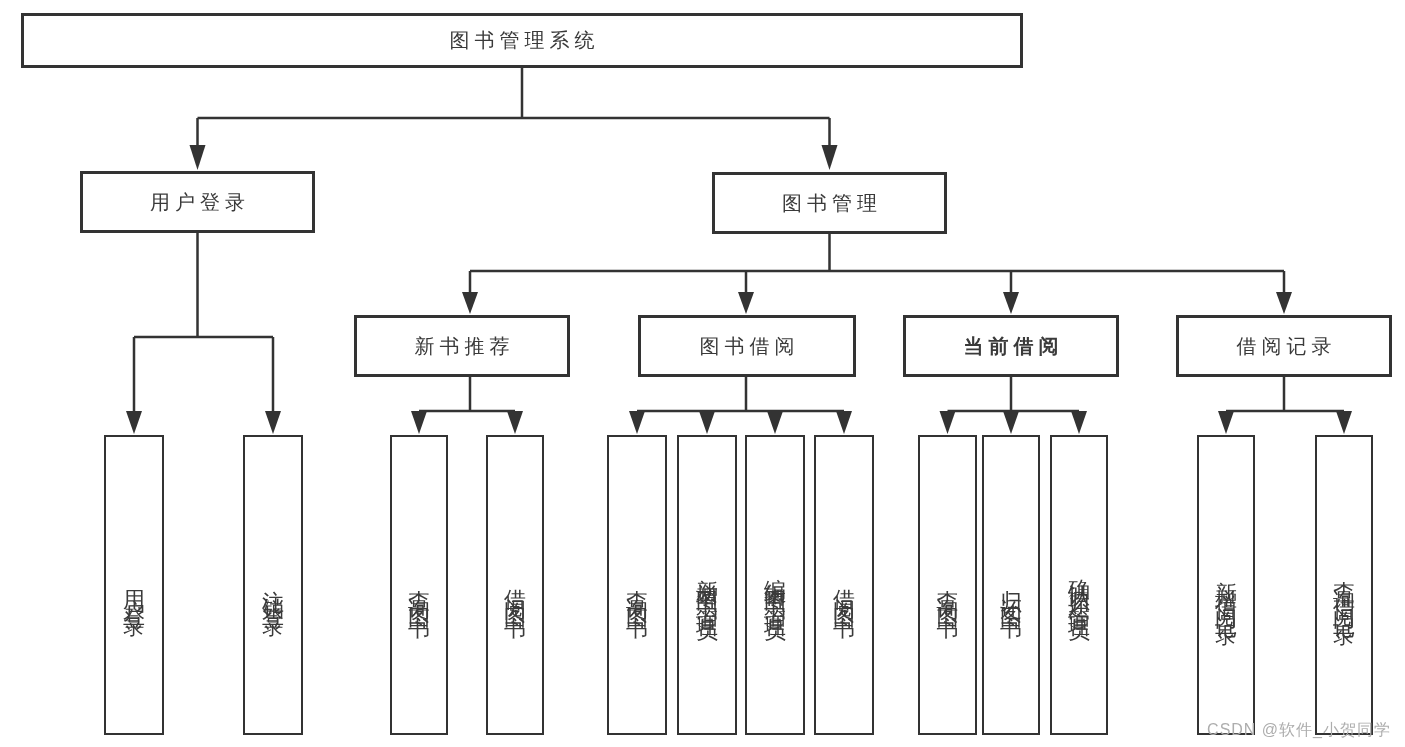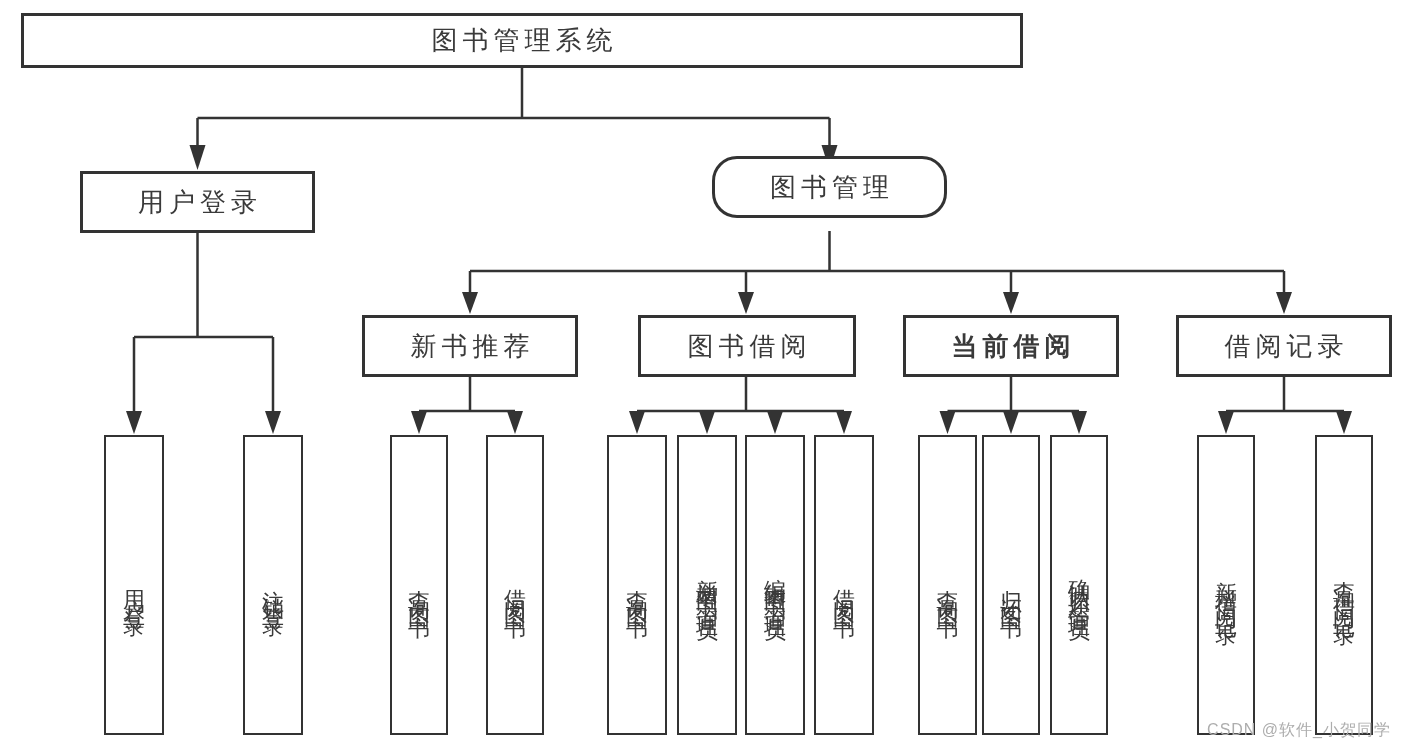--- a/index.html
+++ b/index.html
@@ -21,21 +21,21 @@
   .connectors path{stroke:var(--line);stroke-width:2.5;fill:none;}
   .connectors polygon{fill:var(--line);stroke:none;}
   .node{
     position:absolute;
     box-sizing:border-box;
     border:3px solid var(--line);
     background:#fff;
     display:flex;align-items:center;justify-content:center;
   }
   .node span{
-    font-size:26px;
+    font-size:20px;
     letter-spacing:5px;
     margin-right:-5px;
     white-space:nowrap;
   }
   .leaf{
     position:absolute;
     top:435px;height:300px;
     box-sizing:border-box;
     border:2.5px solid var(--line);
     background:#fff;
@@ -97,25 +97,25 @@
     </g>
   </svg>
 
   <div class="node" style="left:21px;top:13px;width:1002px;height:55px;">
     <span>图书管理系统</span>
   </div>
 
   <div class="node" style="left:80px;top:171px;width:235px;height:62px;">
     <span>用户登录</span>
   </div>
-  <div class="node" style="left:712px;top:156px;width:235px;height:62px;border-radius:25px;">
+  <div class="node" style="left:712px;top:172px;width:235px;height:62px;">
     <span>图书管理</span>
   </div>
 
-  <div class="node" style="left:362px;top:315px;width:216px;height:62px;">
+  <div class="node" style="left:354px;top:315px;width:216px;height:62px;">
     <span>新书推荐</span>
   </div>
   <div class="node" style="left:638px;top:315px;width:218px;height:62px;">
     <span>图书借阅</span>
   </div>
   <div class="node" style="left:903px;top:315px;width:216px;height:62px;font-weight:bold;">
     <span>当前借阅</span>
   </div>
   <div class="node" style="left:1176px;top:315px;width:216px;height:62px;">
     <span>借阅记录</span>

